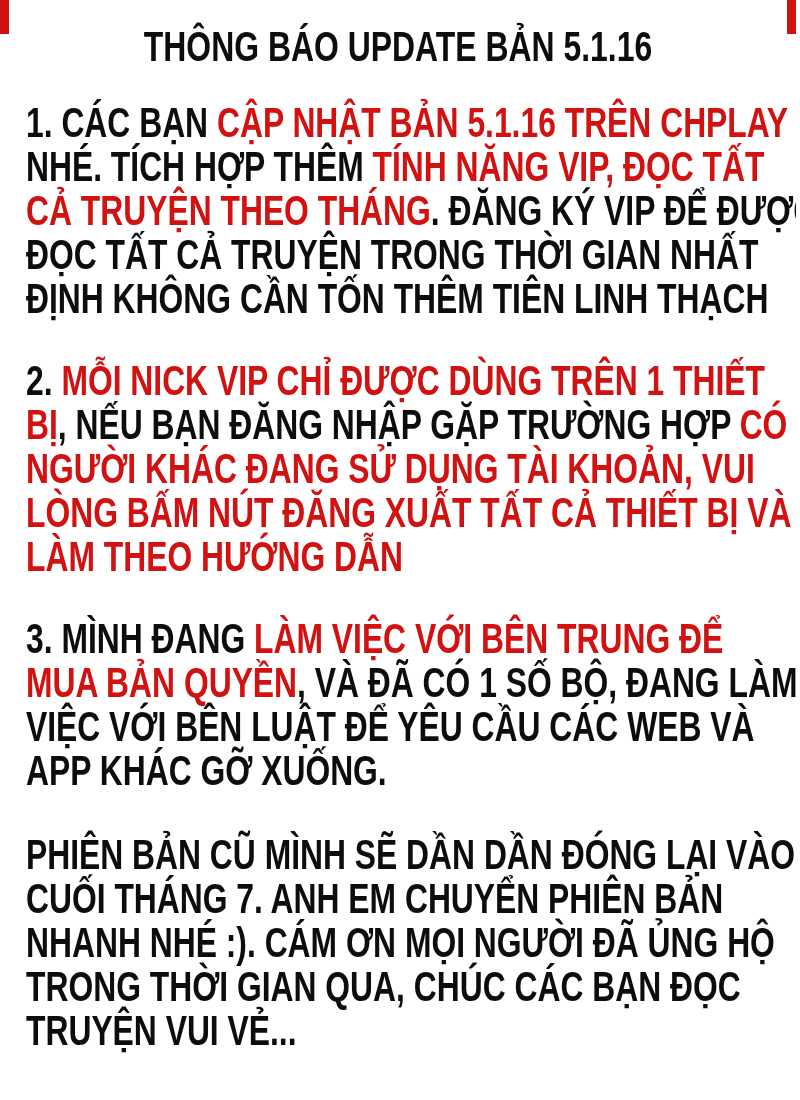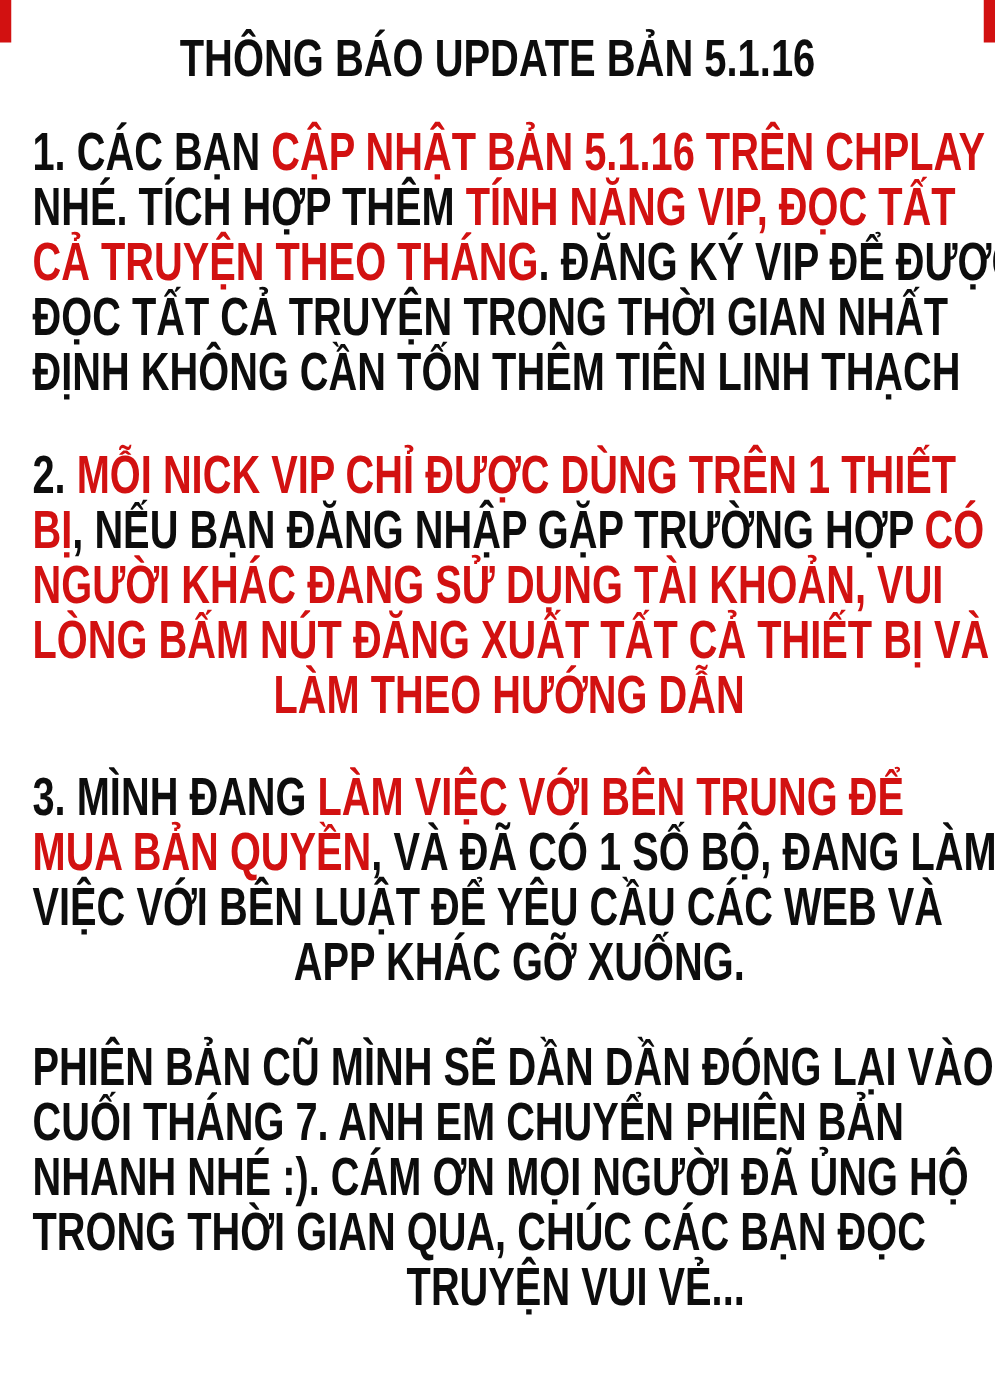--- a/index.html
+++ b/index.html
@@ -31,21 +31,21 @@
     line-height: 46px;
     text-align: center;
     color: var(--black, #0d0d0d);
     white-space: nowrap;
     transform: scaleX(0.76);
     transform-origin: 50% 50%;
   }
   .body-text {
     padding: 0 0 0 26px;
   }
-  .para { margin-top: 38px; text-align: right; }
+  .para { margin-top: 38px; }
   .para:first-child { margin-top: 30px; }
   .para:last-child  { margin-top: 40px; }
   .line {
     font-size: 43px;
     line-height: 44px;
     white-space: nowrap;
     transform: scaleX(0.74);
     transform-origin: 0 50%;
   }
   .seg-black { color: var(--black, #0d0d0d); }

